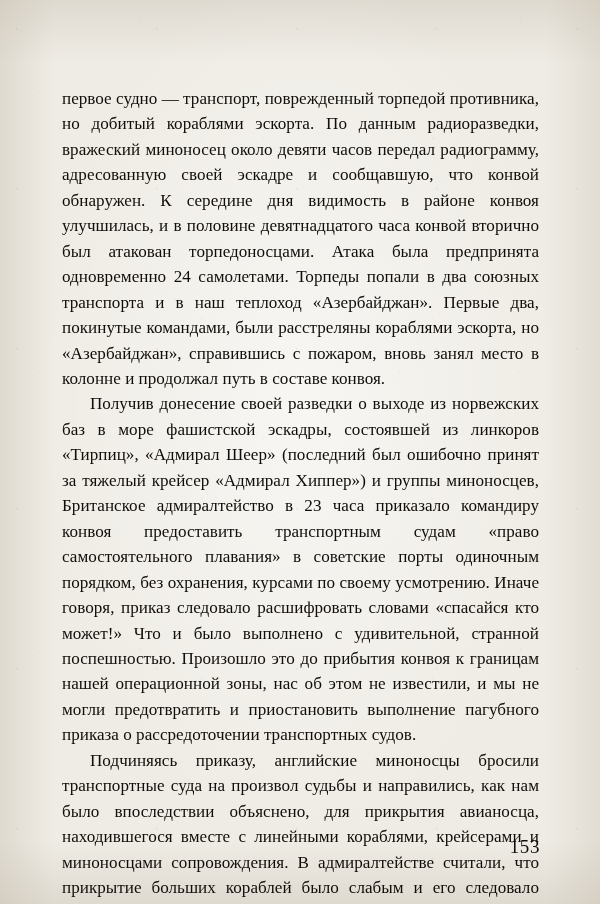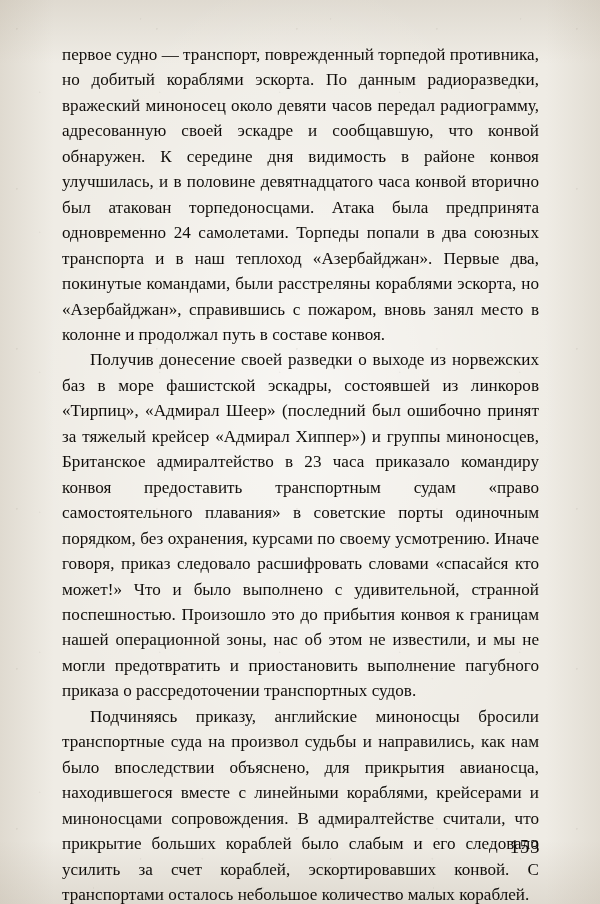--- a/index.html
+++ b/index.html
@@ -44,20 +44,21 @@
     line-height: 25.45px;
     text-align: justify;
     text-justify: inter-word;
     text-indent: 28px;
     hyphens: manual;
     color: #100d0a;
     letter-spacing: 0.02px;
   }
   p.para.first {
     text-indent: 0;
+    margin-top: 44px;
   }
   .folio {
     position: absolute;
     right: 60px;
     bottom: 46px;
     font-size: 19px;
     letter-spacing: 0.6px;
     color: #100d0a;
     font-family: "Liberation Serif", "DejaVu Serif", serif;
   }

